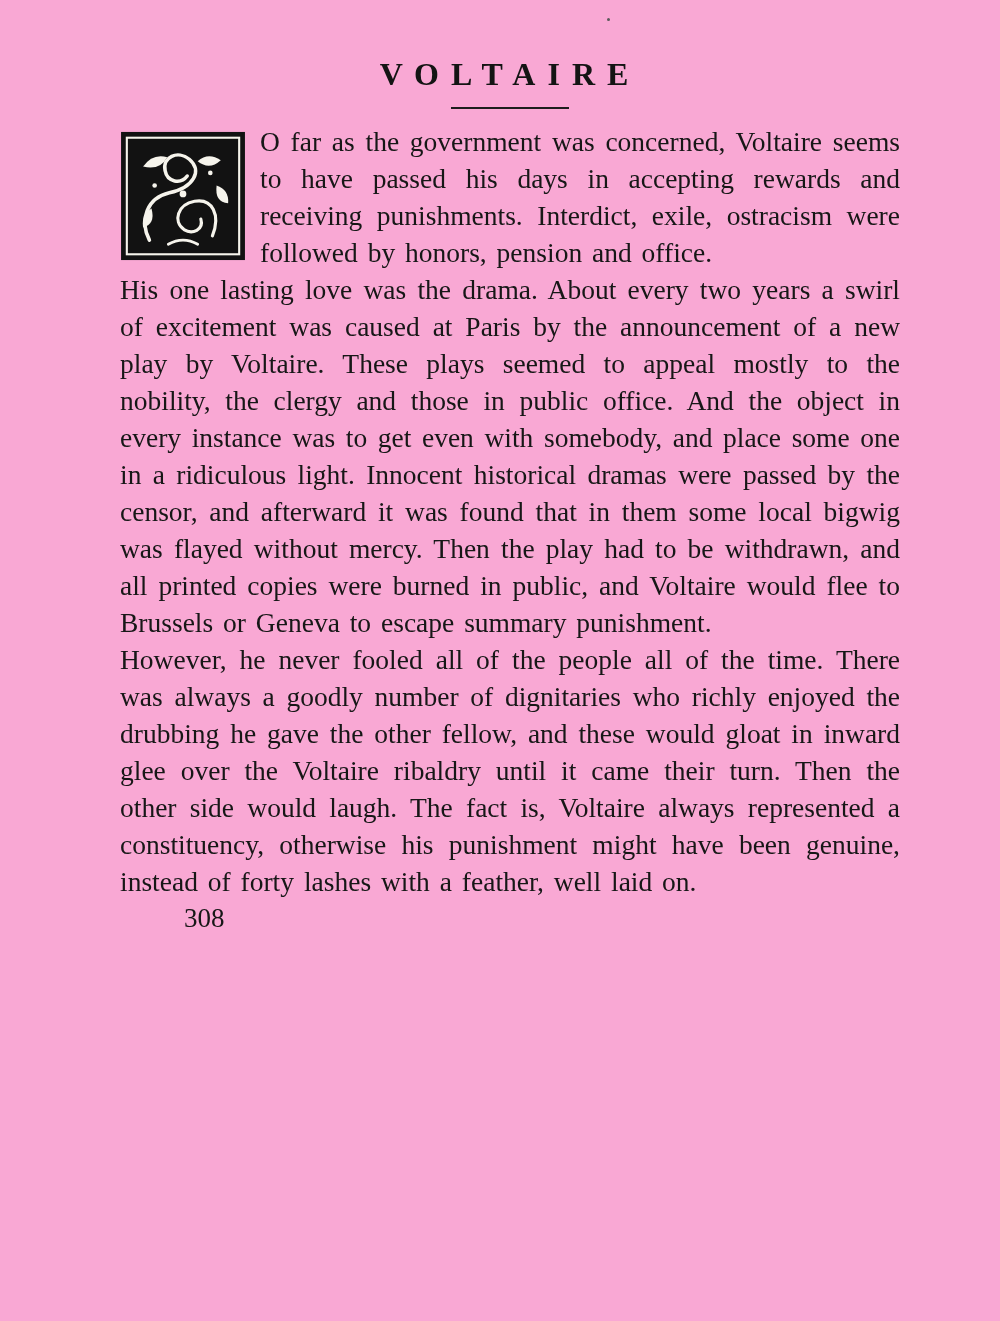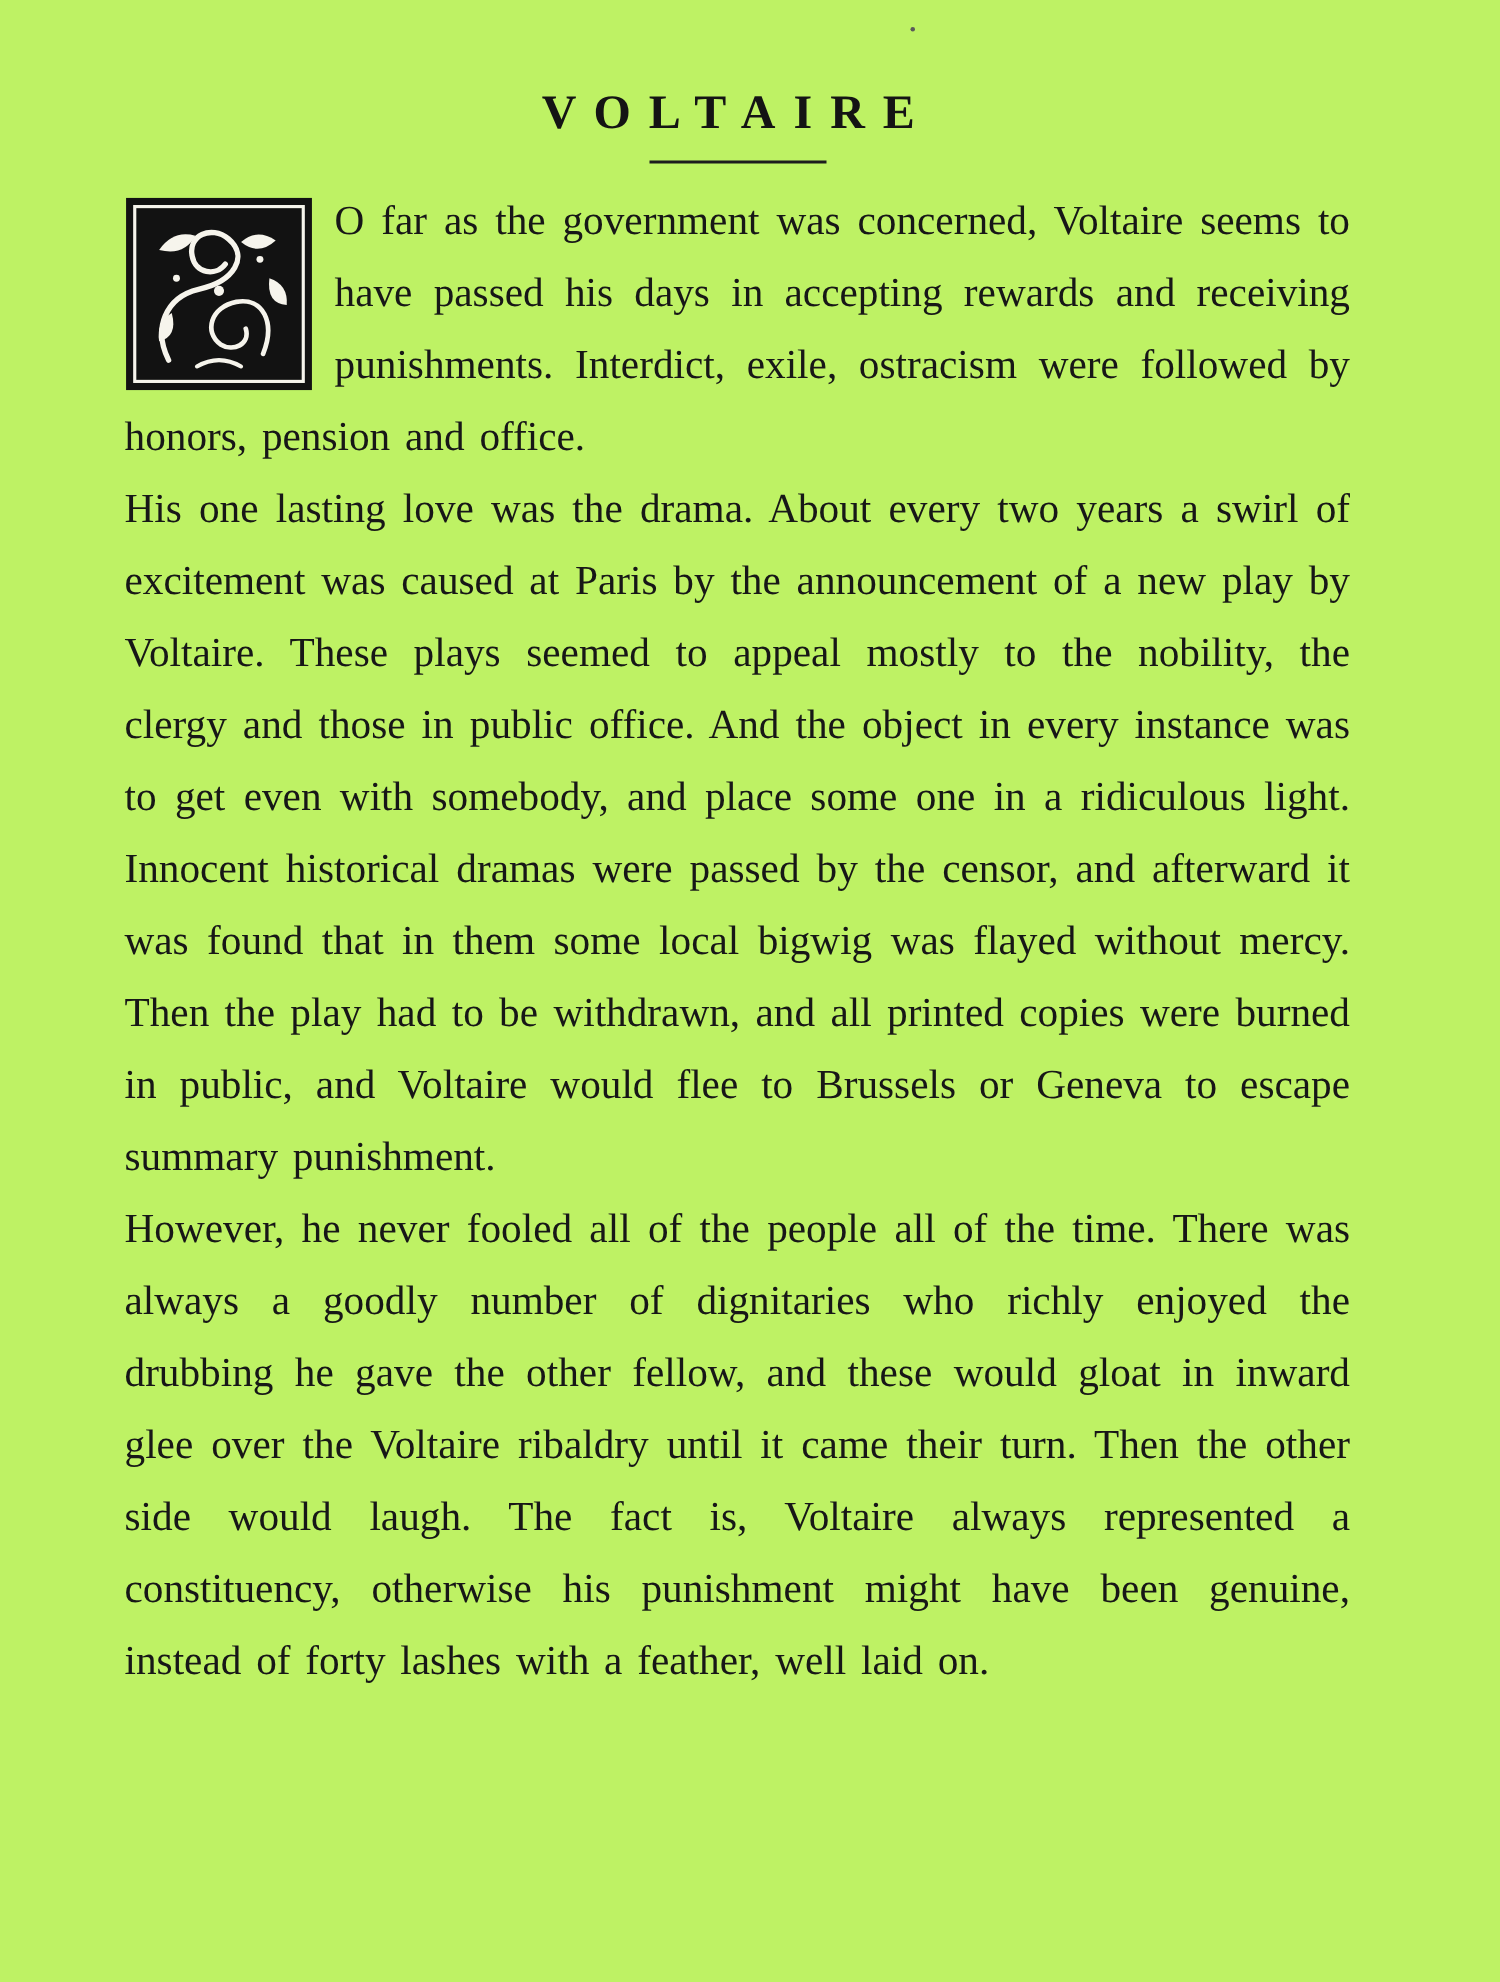--- a/index.html
+++ b/index.html
@@ -1,45 +1,45 @@
 <!DOCTYPE html>
 <html><head>
 <meta charset="utf-8">
 <style>
   html, body { margin: 0; padding: 0; background: #d9d7d0; }
   .page {
     position: relative;
     width: 1000px;
     height: 1321px;
     margin: 0 auto;
-    background: #bef264;
+    background: #f9a8d4;
     color: #161616;
     font-family: "Liberation Serif", "DejaVu Serif", serif;
     box-sizing: border-box;
-    padding: 56px 100px 0 83px;
+    padding: 56px 100px 0 120px;
     overflow: hidden;
   }
   .title {
     margin: 0;
     text-align: center;
     font-size: 32px;
     font-weight: 600;
     letter-spacing: 12px;
     color: #141414;
   }
   .title-rule {
     width: 118px;
     height: 0;
     border-top: 2px solid #1d1d1d;
     margin: 14px auto 14px auto;
   }
   .body-text p {
     margin: 0;
     font-size: 27.5px;
-    line-height: 48px;
+    line-height: 37px;
     text-align: justify;
     word-spacing: 3px;
     color: #171717;
   }
   .ornament {
     float: left;
     width: 126px;
     height: 134px;
     margin: 6px 14px 2px 0;
     display: block;
@@ -96,14 +96,15 @@
       <span>His one lasting love was the drama. About every two years a swirl of excitement was caused at Paris by the announcement of a new play by Voltaire. These plays seemed to appeal mostly to the nobility, the clergy and those in public office. And the object in every instance was to get even with somebody, and place some one in a ridiculous light. Innocent historical dramas were passed by the censor, and afterward it was found that in them some local bigwig was flayed without mercy. Then the play had to be withdrawn, and all printed copies were burned in public, and Voltaire would flee to Brussels or Geneva to escape summary punishment.</span>
     </p>
 
     <p>
       <span>However, he never fooled all of the people all of the time. There was always a goodly number of dignitaries who richly enjoyed the drubbing he gave the other fellow, and these would gloat in inward glee over the Voltaire ribaldry until it came their turn. Then the other side would laugh. The fact is, Voltaire always represented a constituency, otherwise his punishment might have been genuine, instead of forty lashes with a feather, well laid on.</span>
     </p>
 
 
   </div>
 
+  <div class="page-number">308</div>
 
 </div>
 
 </body></html>

